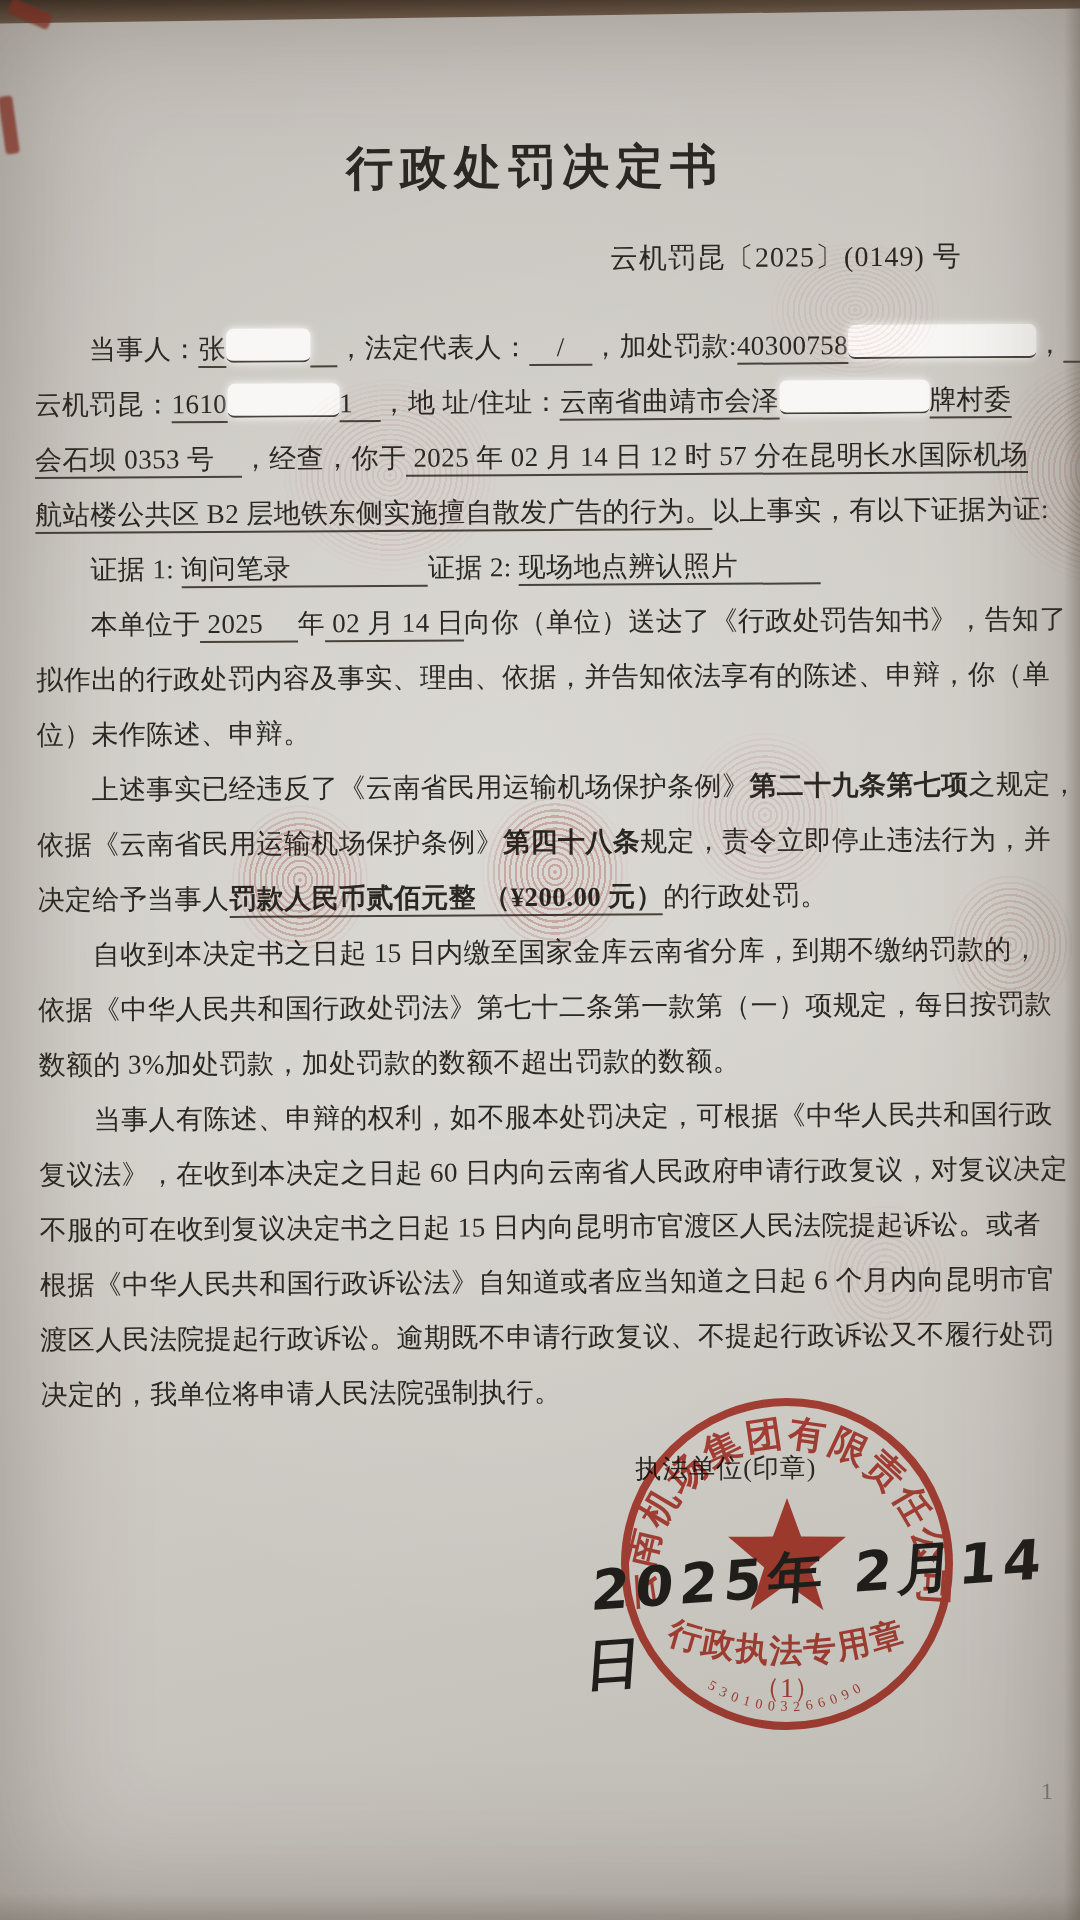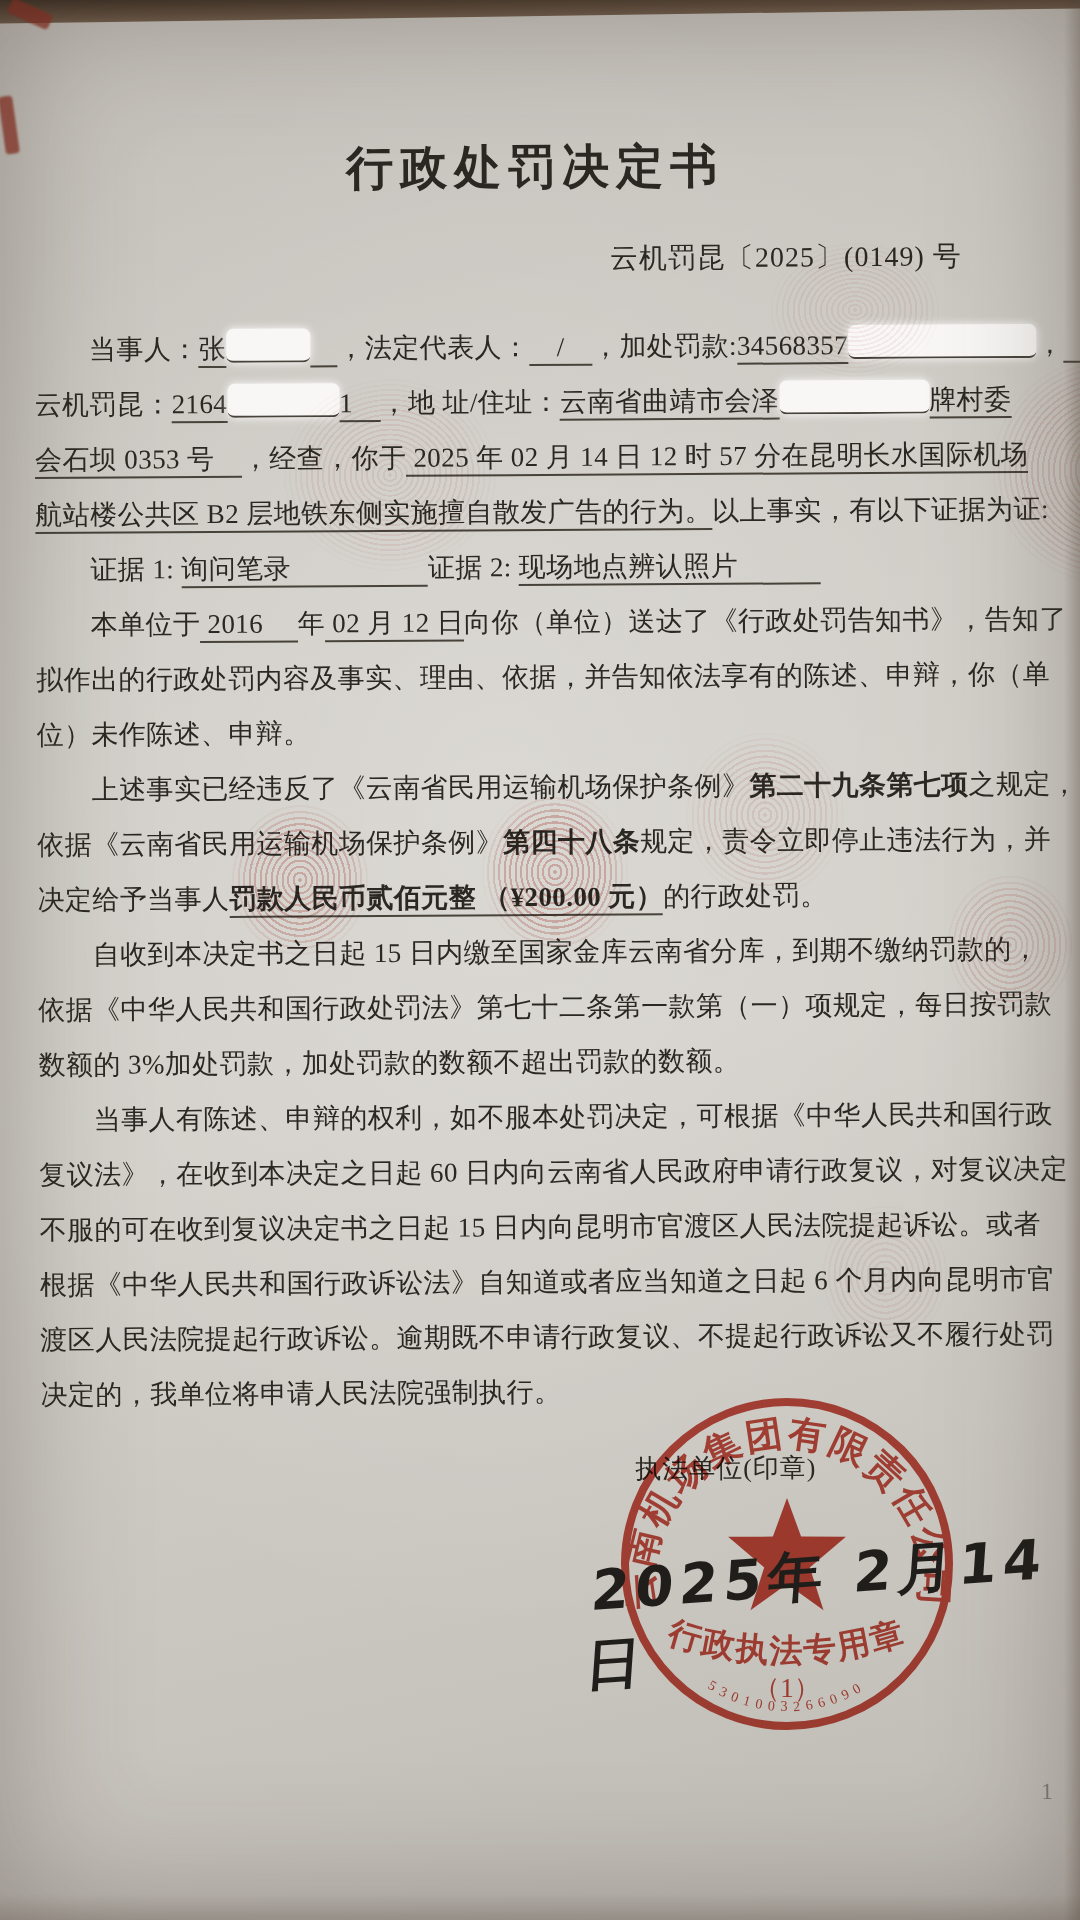--- a/index.html
+++ b/index.html
@@ -51,26 +51,26 @@
 <body>
 
 <div class="photo">
   <div class="table-strip"></div>
 
   <div class="text-layer">
     <div class="doc-title">行政处罚决定书</div>
     <div class="doc-no">云机罚昆〔2025〕(0149) 号</div>
 
     <div class="doc-lines">
-        <div class="doc-line"><span class="">　　当事人：</span><span class="u ">张</span><span class="patch u" style="width: 84px;"></span><span class="u ">　</span><span class="">，法定代表人：</span><span class="u ">　/　</span><span class="">，加处罚款:</span><span class="u ">34568357</span><span class="patch u" style="width: 188px;"></span><span class="">，</span><span class="u ">　　　</span></div>
-        <div class="doc-line"><span class="">云机罚昆：</span><span class="u ">2164</span><span class="patch u" style="width: 112px;"></span><span class="u ">1　</span><span class="">，地 址/住址：</span><span class="u ">云南省曲靖市会泽</span><span class="patch u" style="width: 150px;"></span><span class="u ">牌村委</span></div>
+        <div class="doc-line"><span class="">　　当事人：</span><span class="u ">张</span><span class="patch u" style="width: 84px;"></span><span class="u ">　</span><span class="">，法定代表人：</span><span class="u ">　/　</span><span class="">，加处罚款:</span><span class="u ">40300758</span><span class="patch u" style="width: 188px;"></span><span class="">，</span><span class="u ">　　　</span></div>
+        <div class="doc-line"><span class="">云机罚昆：</span><span class="u ">1610</span><span class="patch u" style="width: 112px;"></span><span class="u ">1　</span><span class="">，地 址/住址：</span><span class="u ">云南省曲靖市会泽</span><span class="patch u" style="width: 150px;"></span><span class="u ">牌村委</span></div>
         <div class="doc-line"><span class="u ">会石坝 0353 号　</span><span class="">，经查，你于</span><span class="u "> 2025 年 02 月 14 日 12 时 57 分在昆明长水国际机场</span></div>
         <div class="doc-line"><span class="u ">航站楼公共区 B2 层地铁东侧实施擅自散发广告的行为。</span><span class="">以上事实，有以下证据为证:</span></div>
         <div class="doc-line"><span class="">　　证据 1: </span><span class="u ">询问笔录　　　　　</span><span class="">证据 2: </span><span class="u ">现场地点辨认照片　　　</span></div>
-        <div class="doc-line"><span class="">　　本单位于</span><span class="u "> 2016 　</span><span class="">年</span><span class="u "> 02 月 12 日</span><span class="">向你（单位）送达了《行政处罚告知书》，告知了</span></div>
+        <div class="doc-line"><span class="">　　本单位于</span><span class="u "> 2025 　</span><span class="">年</span><span class="u "> 02 月 14 日</span><span class="">向你（单位）送达了《行政处罚告知书》，告知了</span></div>
         <div class="doc-line"><span class="">拟作出的行政处罚内容及事实、理由、依据，并告知依法享有的陈述、申辩，你（单</span></div>
         <div class="doc-line"><span class="">位）未作陈述、申辩。</span></div>
         <div class="doc-line"><span class="">　　上述事实已经违反了《云南省民用运输机场保护条例》</span><span class="b">第二十九条第七项</span><span class="">之规定，</span></div>
         <div class="doc-line"><span class="">依据《云南省民用运输机场保护条例》</span><span class="b">第四十八条</span><span class="">规定，责令立即停止违法行为，并</span></div>
         <div class="doc-line"><span class="">决定给予当事人</span><span class="u b">罚款人民币贰佰元整 （¥200.00 元）</span><span class="">的行政处罚。</span></div>
         <div class="doc-line"><span class="">　　自收到本决定书之日起 15 日内缴至国家金库云南省分库，到期不缴纳罚款的，</span></div>
         <div class="doc-line"><span class="">依据《中华人民共和国行政处罚法》第七十二条第一款第（一）项规定，每日按罚款</span></div>
         <div class="doc-line"><span class="">数额的 3%加处罚款，加处罚款的数额不超出罚款的数额。</span></div>
         <div class="doc-line"><span class="">　　当事人有陈述、申辩的权利，如不服本处罚决定，可根据《中华人民共和国行政</span></div>
         <div class="doc-line"><span class="">复议法》，在收到本决定之日起 60 日内向云南省人民政府申请行政复议，对复议决定</span></div>

